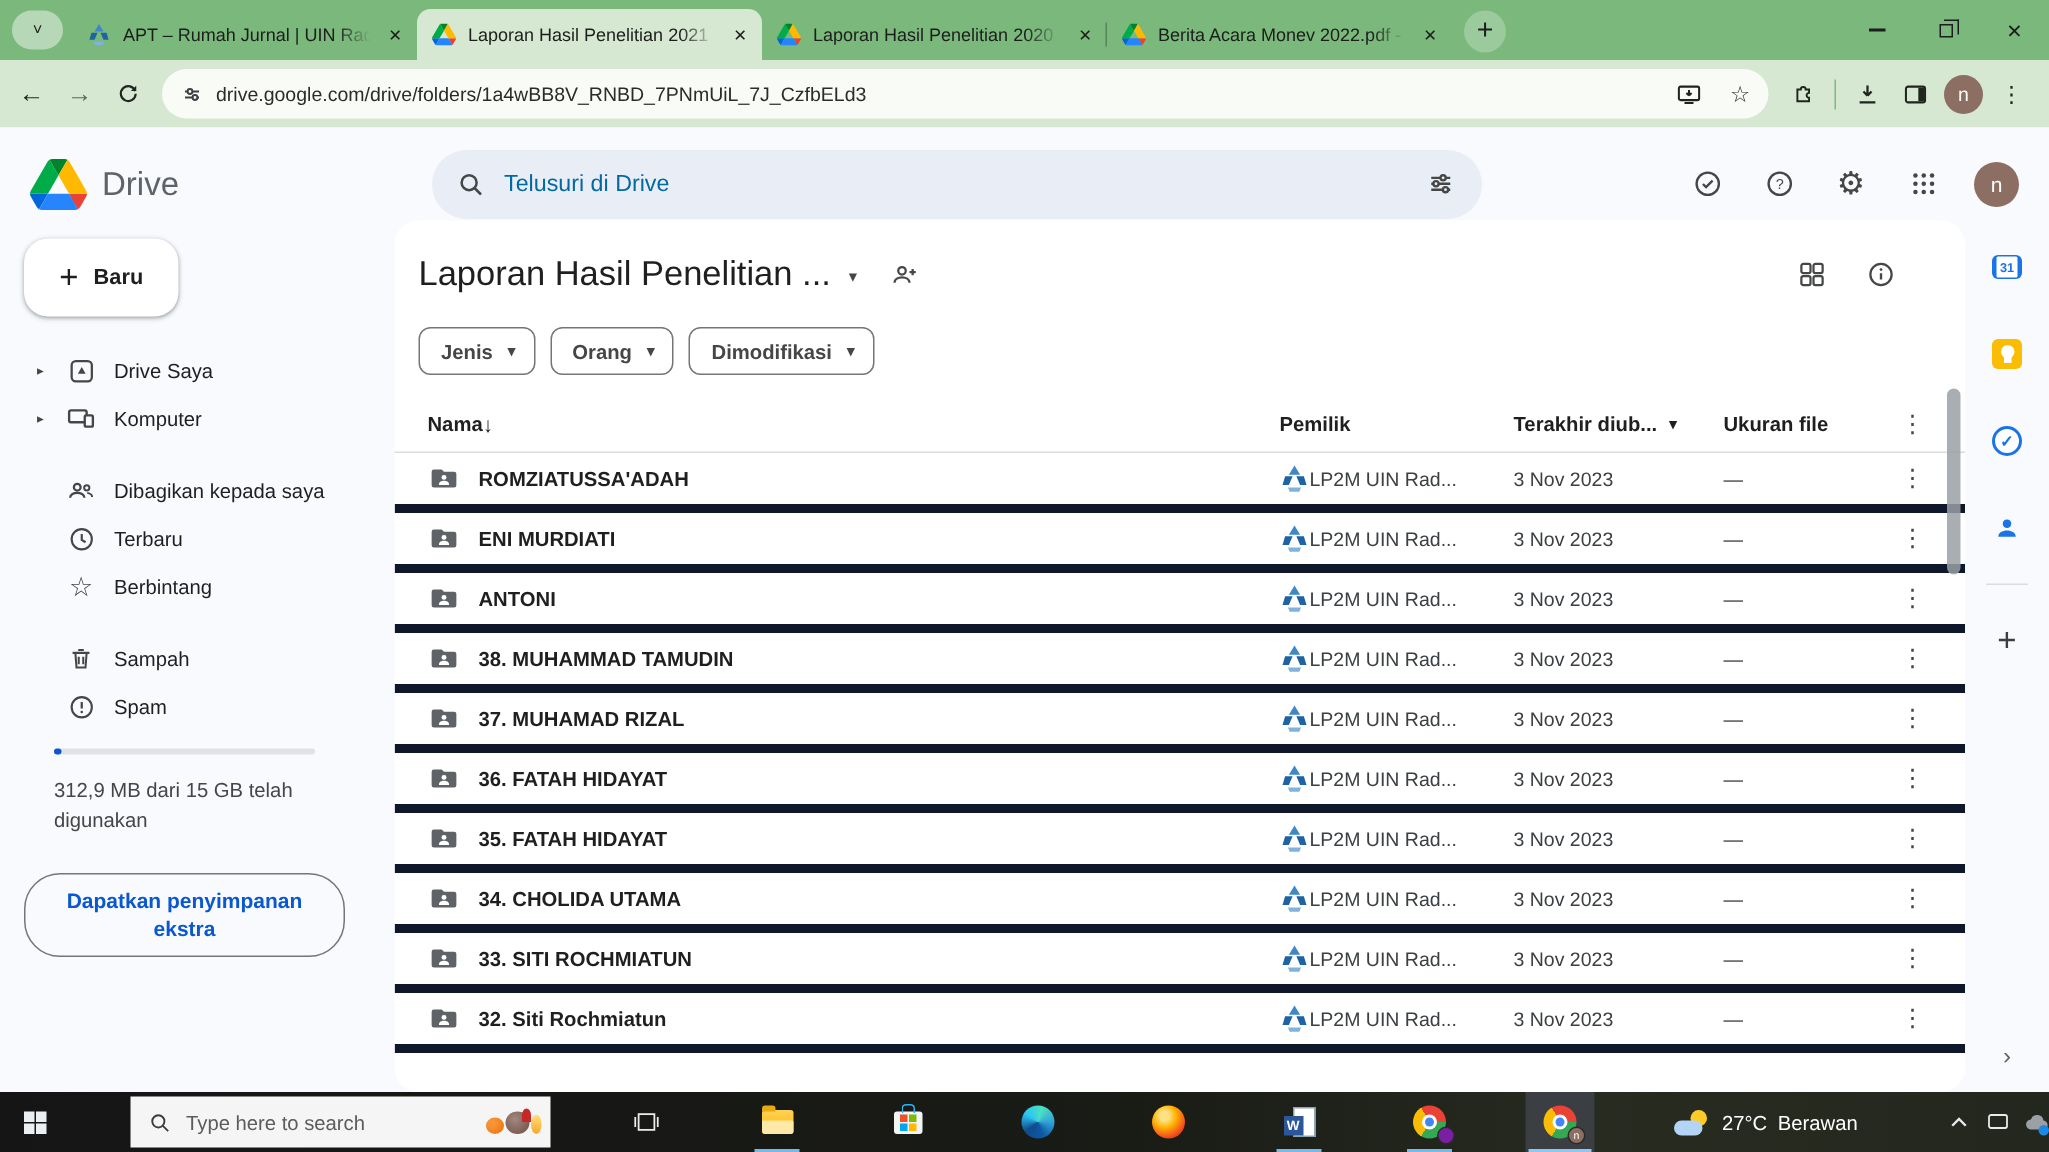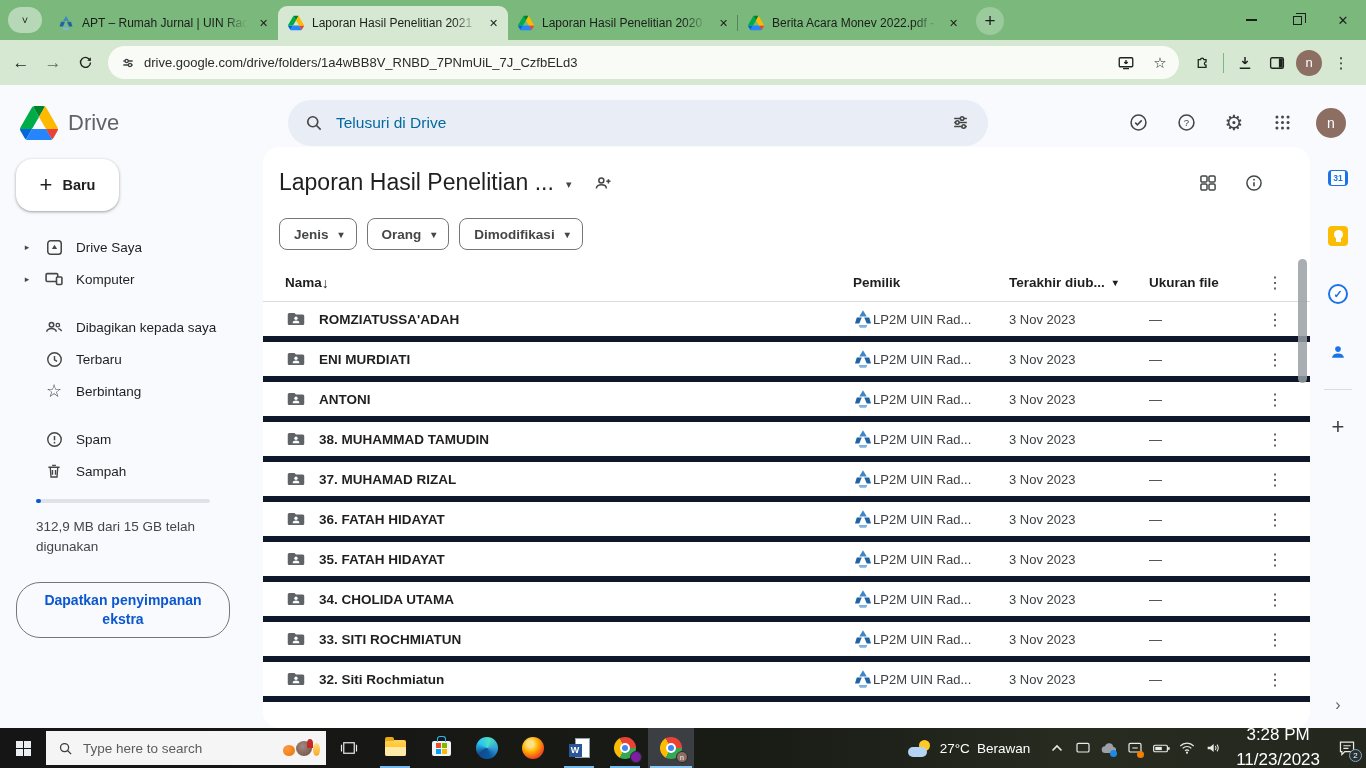--- a/index.html
+++ b/index.html
@@ -114,21 +114,21 @@
   .gkeep::before { content:""; position:absolute; left:5.5px; top:4px; width:9px; height:9px; border-radius:50%; background:#fff; }
   .gkeep::after { content:""; position:absolute; left:7.5px; top:12px; width:5px; height:3.5px; background:#fff; }
   .gtasks { width:20px; height:20px; border-radius:50%; background:#fff; border:2.5px solid #1a73e8; display:flex; align-items:center;
     justify-content:center; color:#1a73e8; font-size:11px; font-weight:bold; }
   .raildiv { width:28px; height:1px; background:#dadce0; margin:-10px 0; }
   .railplus { font-size:22px; color:#3c4043; }
   .railchev { position:absolute; bottom:14px; left:0; right:0; text-align:center; font-size:16px; color:#5f6368; }
 
   
   .taskbar { height:40px; flex:none; background:linear-gradient(90deg,#151515 0%,#191b15 55%,#272b20 78%,#23271d 100%);
-    display:flex; align-items:stretch; }
+    display:flex; align-items:stretch;gap:41px; }
   .tb-slot { width:46px; display:flex; align-items:center; justify-content:center; position:relative; flex:none; }
   .tb-slot.open::after { content:""; position:absolute; bottom:0; left:8px; right:8px; height:2.5px; background:var(--taskbar_accent,#76b9ed); }
   .tb-slot.activeapp { background:#3b3e43; }
   .tb-slot.activeapp::after { left:2px; right:2px; background:#8ec7f2; }
   .tbsearch { width:280px; background:#f5f5f5; margin:3px 0; display:flex; align-items:center; gap:10px; padding:0 6px 0 12px; flex:none; }
   .tbsearchtext { flex:1; font-size:13.5px; color:#5c5c5c; white-space:nowrap; overflow:hidden; }
   .doodle { display:flex; align-items:flex-end; gap:1px; }
   .dd { border-radius:50%; }
   .dd.pumpkin { width:12px; height:11px; background:radial-gradient(circle at 35% 35%, #ff9a3d, #e8710a); }
   .dd.turkey { width:16px; height:15px; background:radial-gradient(circle at 40% 35%, #a1887f, #6d4c41); position:relative; }
@@ -424,37 +424,37 @@
               <span>☆</span>
             </span>
           <span>Berbintang</span>
         </div>
 
         <div class="navgap"></div>
 
         <div class="navitem">
           <span class="noexp"></span>
           <span class="nicon">
+            <svg class="ic" width="18" height="18" viewBox="0 0 24 24">
+              <path d="M9.5 4.5h5M4.5 7h15M7 7l1 13h8l1-13M10 10.5v6.5M14 10.5v6.5" fill="none" stroke="#444746" stroke-width="1.8"></path>
+            </svg>
+          </span>
+          <span>Sampah</span>
+        </div>
+
+        <div class="navitem">
+          <span class="noexp"></span>
+          <span class="nicon">
             <svg class="ic" width="19" height="19" viewBox="0 0 24 24">
               <circle cx="12" cy="12" r="8.5" fill="none" stroke="#444746" stroke-width="1.8"></circle>
               <path d="M12 7.5v5.5" stroke="#444746" stroke-width="1.9"></path>
               <circle cx="12" cy="16" r="1.1" fill="#444746"></circle>
             </svg>
           </span>
           <span>Spam</span>
-        </div>
-
-        <div class="navitem">
-          <span class="noexp"></span>
-          <span class="nicon">
-            <svg class="ic" width="18" height="18" viewBox="0 0 24 24">
-              <path d="M9.5 4.5h5M4.5 7h15M7 7l1 13h8l1-13M10 10.5v6.5M14 10.5v6.5" fill="none" stroke="#444746" stroke-width="1.8"></path>
-            </svg>
-          </span>
-          <span>Sampah</span>
         </div>
 
 
         <div class="quota">
           <div class="qbar">
             <div class="qfill"></div>
           </div>
           <div class="qtext">312,9 MB dari 15 GB telah digunakan</div>
         </div>
         <button class="upbtn">Dapatkan penyimpanan ekstra</button>

